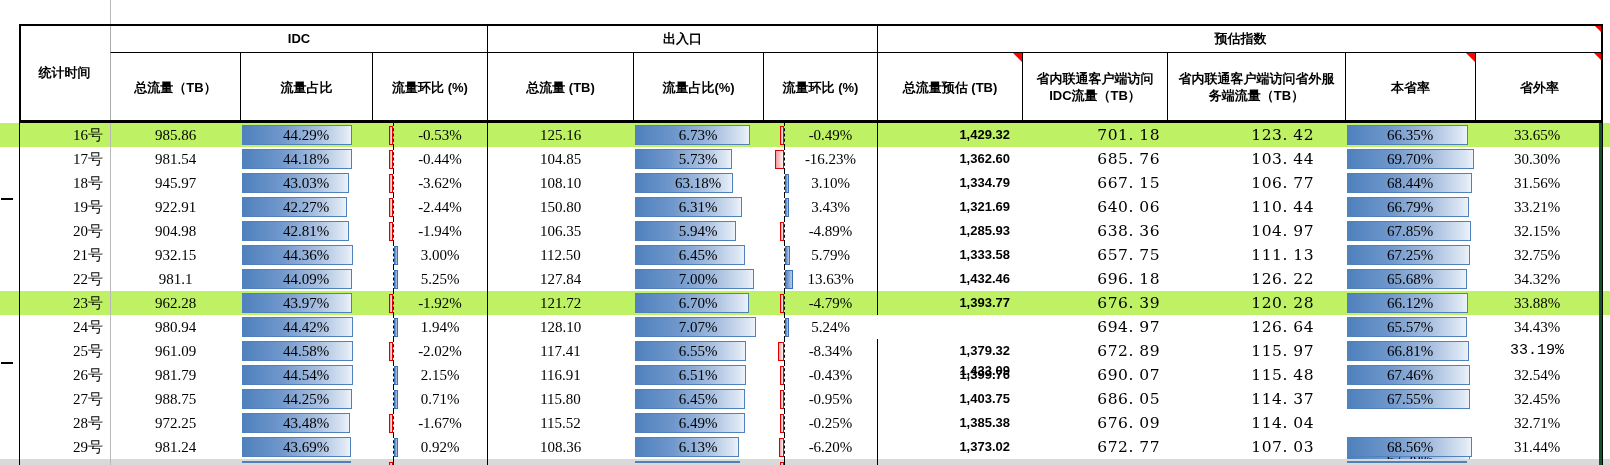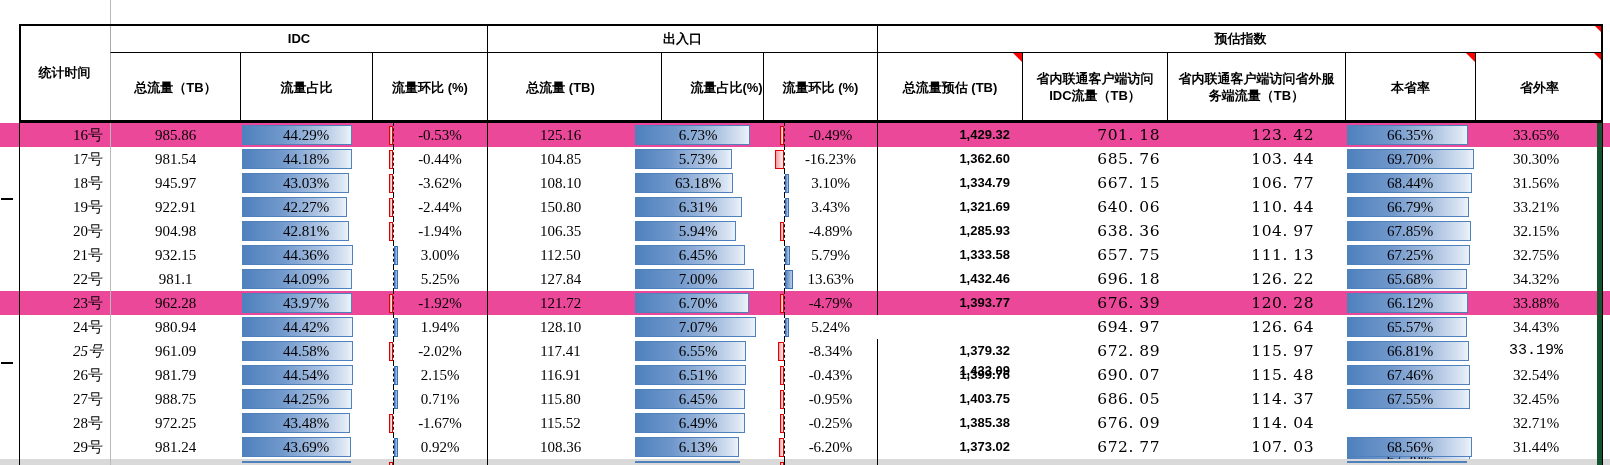--- a/index.html
+++ b/index.html
@@ -15,27 +15,27 @@
   .timecell{position:absolute;left:19px;top:25px;width:91px;height:96px;box-sizing:border-box;
     display:flex;align-items:center;justify-content:center;font-weight:700;font-size:13px;}
   .corner{position:absolute;top:0;right:0;width:0;height:0;
     border-top:9px solid #f00;border-left:9px solid transparent;}
   
   .line{position:absolute;background:#000;}
   .grayline{position:absolute;background:#b9b9b9;}
   
   #rows{position:absolute;left:0;top:123px;width:1610px;}
   .row{display:flex;height:24px;padding-left:19px;box-sizing:border-box;width:1610px;position:relative;}
-  .row.hl{background:#ec4899;}
+  .row.hl{background:#bef264;}
   .row.partial{height:6px;overflow:hidden;background:#d9d9d9;}
   .cell{position:relative;box-sizing:border-box;height:100%;font-family:"Liberation Serif","DejaVu Serif",serif;
     font-size:15px;line-height:24px;white-space:nowrap;}
   .bl-b{border-left:1px solid #000;}
   .bl-g{border-left:1px solid #b9b9b9;}
-  .br-b{border-right:6px solid #14532d;}
+  .br-b{border-right:4px solid #14532d;}
   .c-center{text-align:center;}
   .c-right{text-align:right;}
   .c-time{text-align:right;padding-right:7px;}
   .est-total{font-family:"Liberation Sans","DejaVu Sans",sans-serif;font-size:13px;font-weight:700;}
   .est-serif{font-family:"DejaVu Serif","Liberation Serif",serif;font-size:15.5px;letter-spacing:.5px;}
   
   .dbar{position:absolute;left:2px;top:2px;bottom:2px;border:1px solid #4f81bd;
     background:linear-gradient(to right,#4f81bd 0%,#6f97cb 35%,#a9c0e0 70%,#dde7f4 95%,#eef3fa 100%);}
   .bartxt{position:absolute;left:0;right:0;top:0;bottom:0;text-align:center;}
   
@@ -78,21 +78,21 @@
     </div>
   <div class="hcell" style="left:240px;width:132px;">
       <span>流量占比</span>
     </div>
   <div class="hcell" style="left:372px;width:115px;">
       <span>流量环比 (%)</span>
     </div>
   <div class="hcell" style="left:487px;width:146px;">
       <span>总流量 (TB)</span>
     </div>
-  <div class="hcell" style="left:661px;width:130px;">
+  <div class="hcell" style="left:633px;width:130px;">
       <span>流量占比(%)</span>
     </div>
   <div class="hcell" style="left:763px;width:114px;">
       <span>流量环比 (%)</span>
     </div>
   <div class="hcell" style="left:877px;width:145px;">
       <span>总流量预估 (TB)</span>
       <span class="corner"></span>
     </div>
   <div class="hcell" style="left:1022px;width:145px;padding:0 4px;">
@@ -384,21 +384,21 @@
         <div class="cell bl-b est-total c-right" style="width: 145px; padding-right: 12px; margin-top: 44px;">1,433.09</div>
         <div class="cell est-serif c-right" style="width: 145px; padding-right: 7px;">694. 97</div>
         <div class="cell est-serif c-right" style="width: 178px; padding-right: 31px;">126. 64</div>
         <div class="cell " style="width: 130px;">
           <div class="dbar" style="width: calc(93.7% - 4px);"></div>
           <span class="bartxt">65.57%</span>
         </div>
         <div class="cell br-b c-center" style="width: 128px;">34.43%</div>
       </div>
       <div class="row">
-        <div class="cell c-time" style="width: 91px; font-style: italic;">25号</div>
+        <div class="cell c-time" style="width: 91px;">25号</div>
         <div class="cell bl-g c-center" style="width: 130px;">961.09</div>
         <div class="cell " style="width: 132px;">
           <div class="dbar" style="width: calc(85.7% - 4px);"></div>
           <span class="bartxt">44.58%</span>
         </div>
         <div class="cell " style="width: 115px;">
           <div class="axis"></div>
           <div class="mbar neg" style="width: 2px;"></div>
           <span class="momtxt">-2.02%</span>
         </div>

